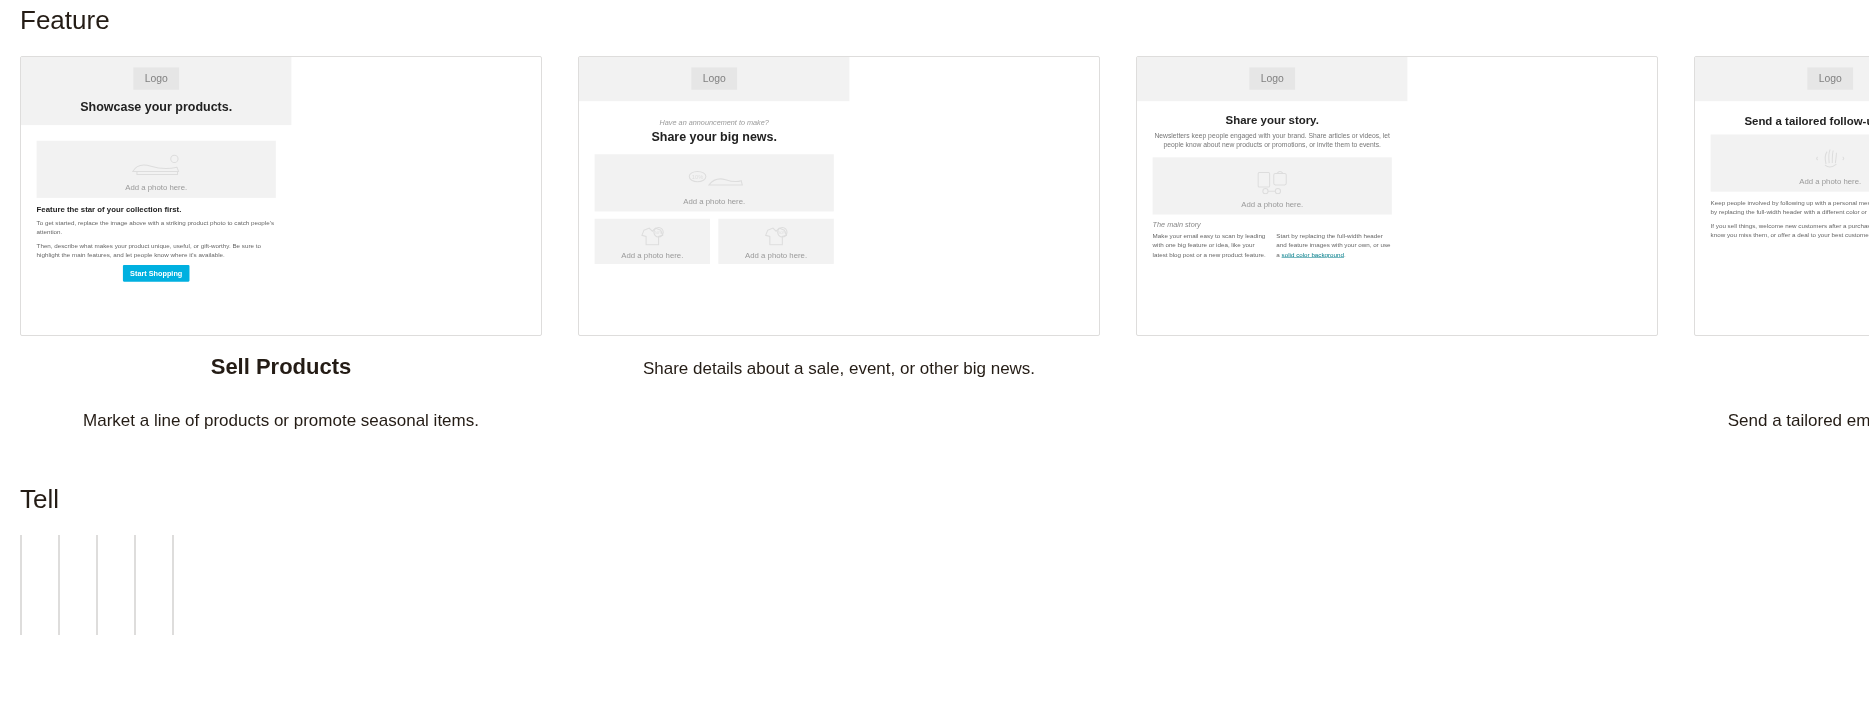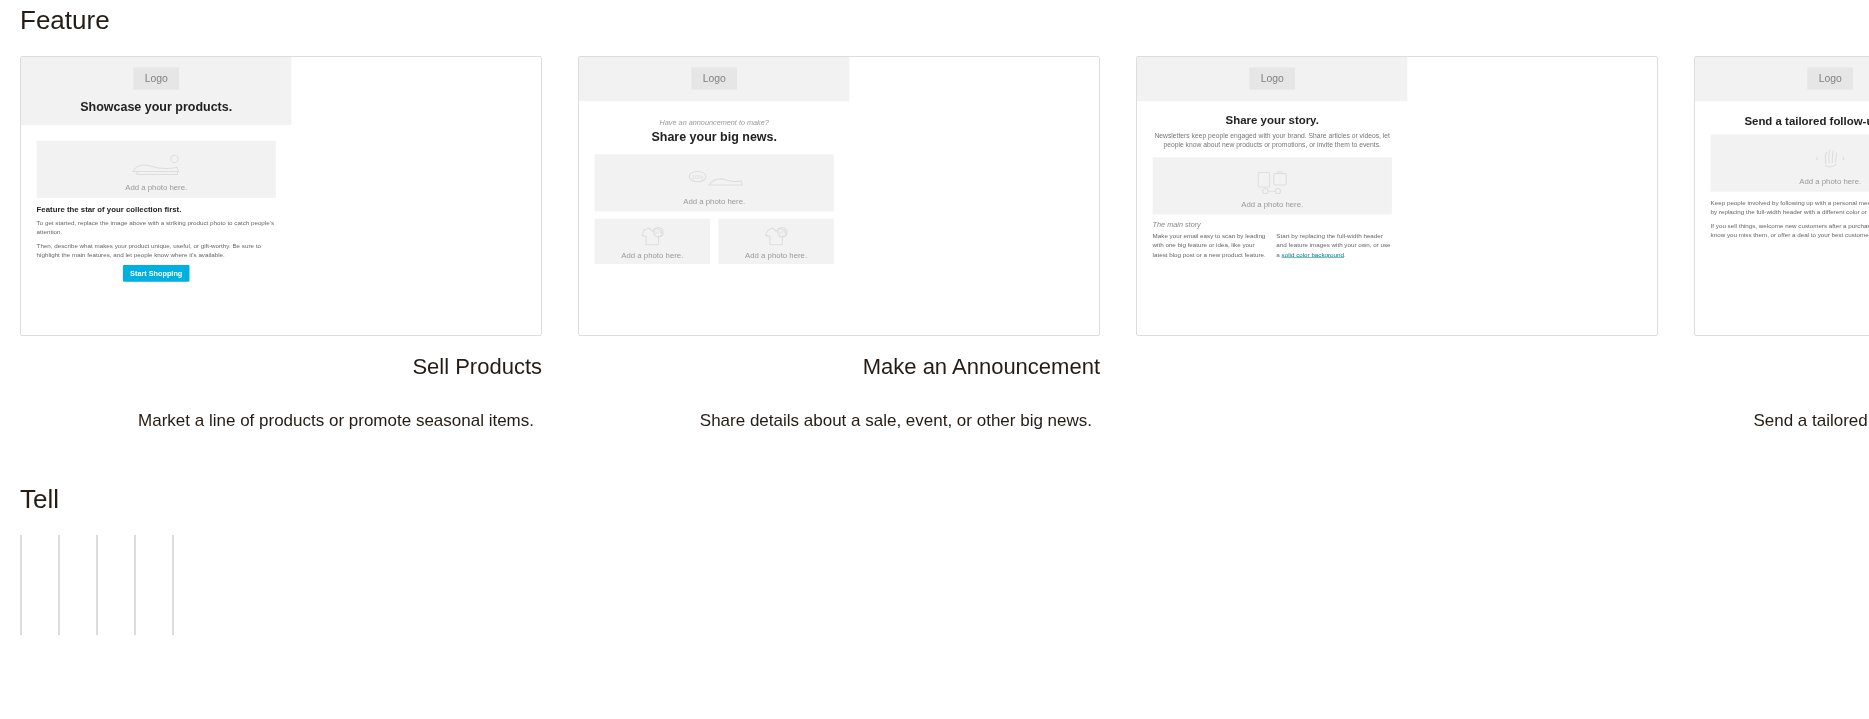--- a/index.html
+++ b/index.html
@@ -18,21 +18,20 @@
 .templates-row {
   display: flex;
   gap: 36px;
   margin-bottom: 50px;
 }
 .template-card {
   flex: 1;
   display: flex;
   flex-direction: column;
   cursor: pointer;
-  align-items: flex-end;
 }
 .thumb {
   border: 1px solid #dedddc;
   border-radius: 2px;
   background: #fff;
   height: 280px;
   overflow: hidden;
   position: relative;
 }
 .thumb-inner {
@@ -124,21 +123,21 @@
 .two-col .photo-illust { height: 40px; }
 .link { color: #007c89; text-decoration: underline; }
 .italic-heading {
   font-style: italic;
   color: #888;
   font-size: 14px;
   margin: 10px 0 6px 0;
 }
 .template-title {
   font-size: 22px;
-  font-weight: 400;
+  font-weight: 700;
   color: #241c15;
   text-align: center;
   margin: 18px 0 8px 0;
 }
 .template-desc {
   font-size: 17px;
   color: #241c15;
   text-align: center;
   line-height: 1.5;
   padding: 0 8px;
@@ -247,21 +246,20 @@
                       <text x="42" y="13" font-size="8" text-anchor="middle" fill="#ccc" stroke="none">50%</text>
                     </svg>
                   </div>
               <div class="photo-caption">Add a photo here.</div>
             </div>
               </div>
           </div>
         </div>
       </div>
     </div>
-    <div class="template-title">Make an Announcement</div>
     <div class="template-desc">Share details about a sale, event, or other big news.</div>
   </div>
 
   <div class="template-card">
     <div class="thumb">
       <div class="thumb-inner">
         <div class="thumb-header">
           <span class="logo-chip">Logo</span>
         </div>
         <div class="thumb-body">

